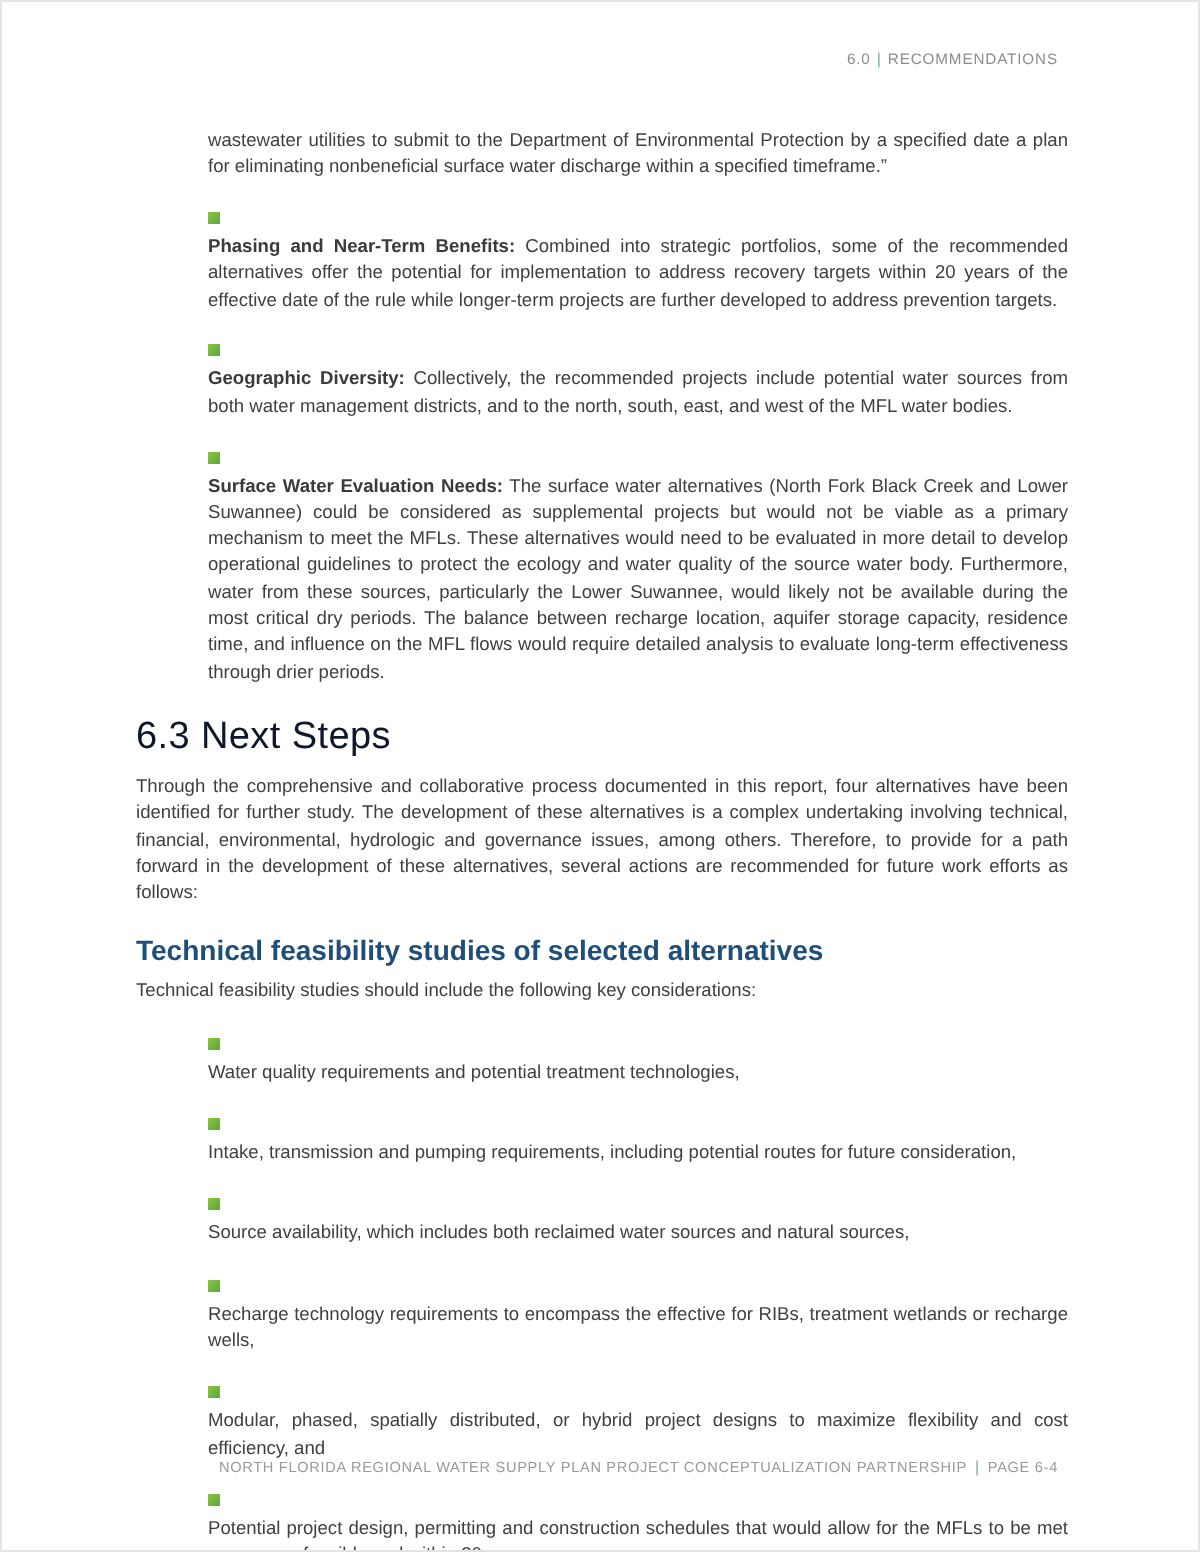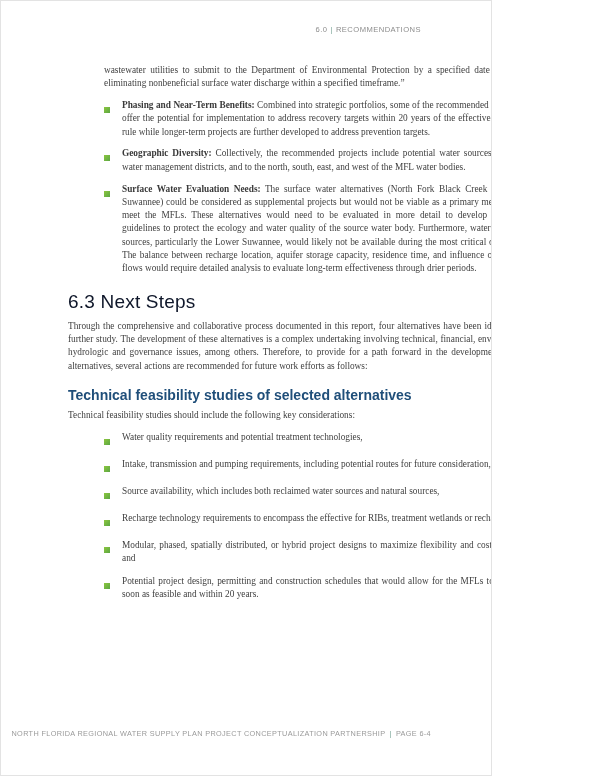--- a/index.html
+++ b/index.html
@@ -1,57 +1,57 @@
 <!DOCTYPE html>
 <html><head>
 <meta charset="utf-8">
 <style>
   html,body{margin:0;padding:0;background:#fff;}
   .page{
     position:relative;
-    width:492px;height:776px;
+    width:600px;height:776px;
     background:#fff;
     box-sizing:border-box;
     border:1px solid #e3e3e3;
     font-family:"Liberation Sans",sans-serif;
     color:#3f3f3f;
     overflow:hidden;
   }
   
   .hdr{
     position:absolute;top:24px;right:70px;
     font-size:7.6px;letter-spacing:.45px;color:#8c8c8c;
   }
   .hdr .sep{color:#7fa99b;padding:0 3px;font-size:8px;}
   
   .content{position:absolute;left:67px;top:63px;width:466px;}
   .indent{margin-left:36px;}
   p.body, .btxt{
-    font-size:9.3px;line-height:13.3px;text-align:justify;margin:0;font-family:Liberation Serif, serif;
+    font-size:9.3px;line-height:13.3px;text-align:justify;margin:0;
   }
-  .bullet-row{display:flex;margin-top:8.5px;}
+  .bullet-row{display:flex;margin-top:8.5px;flex-direction:column;}
   .bullet-row .sq-cell{width:18px;flex:0 0 18px;}
   .sq{
     display:inline-block;width:6px;height:6px;margin-top:3.5px;
     background:linear-gradient(135deg,#8cc63f 0%,#5ba643 100%);
   }
   .btxt{flex:1;}
   .btxt b{color:#3a3a3a;}
   h1.sec{
     font-size:19px;font-weight:400;color:#0f172a;
     margin:15px 0 7px 0;letter-spacing:.2px;
   }
   h2.sub{
     font-size:14px;font-weight:700;color:#1f4e79;
     margin:14px 0 6px 0;
   }
   .list2 .bullet-row{margin-top:9px;justify-content:flex-end;}
   
   .ftr{
-    position:absolute;bottom:37px;right:60px;
+    position:absolute;bottom:37px;right:70px;
     font-size:7.3px;letter-spacing:.35px;color:#9a9a9a;white-space:nowrap;margin-left:20px;
   }
   .ftr .sep{color:#7fa99b;padding:0 4px;font-size:8px;}
 </style>
 </head>
 <body>
 
 <div class="page">
 
   <div class="hdr">

